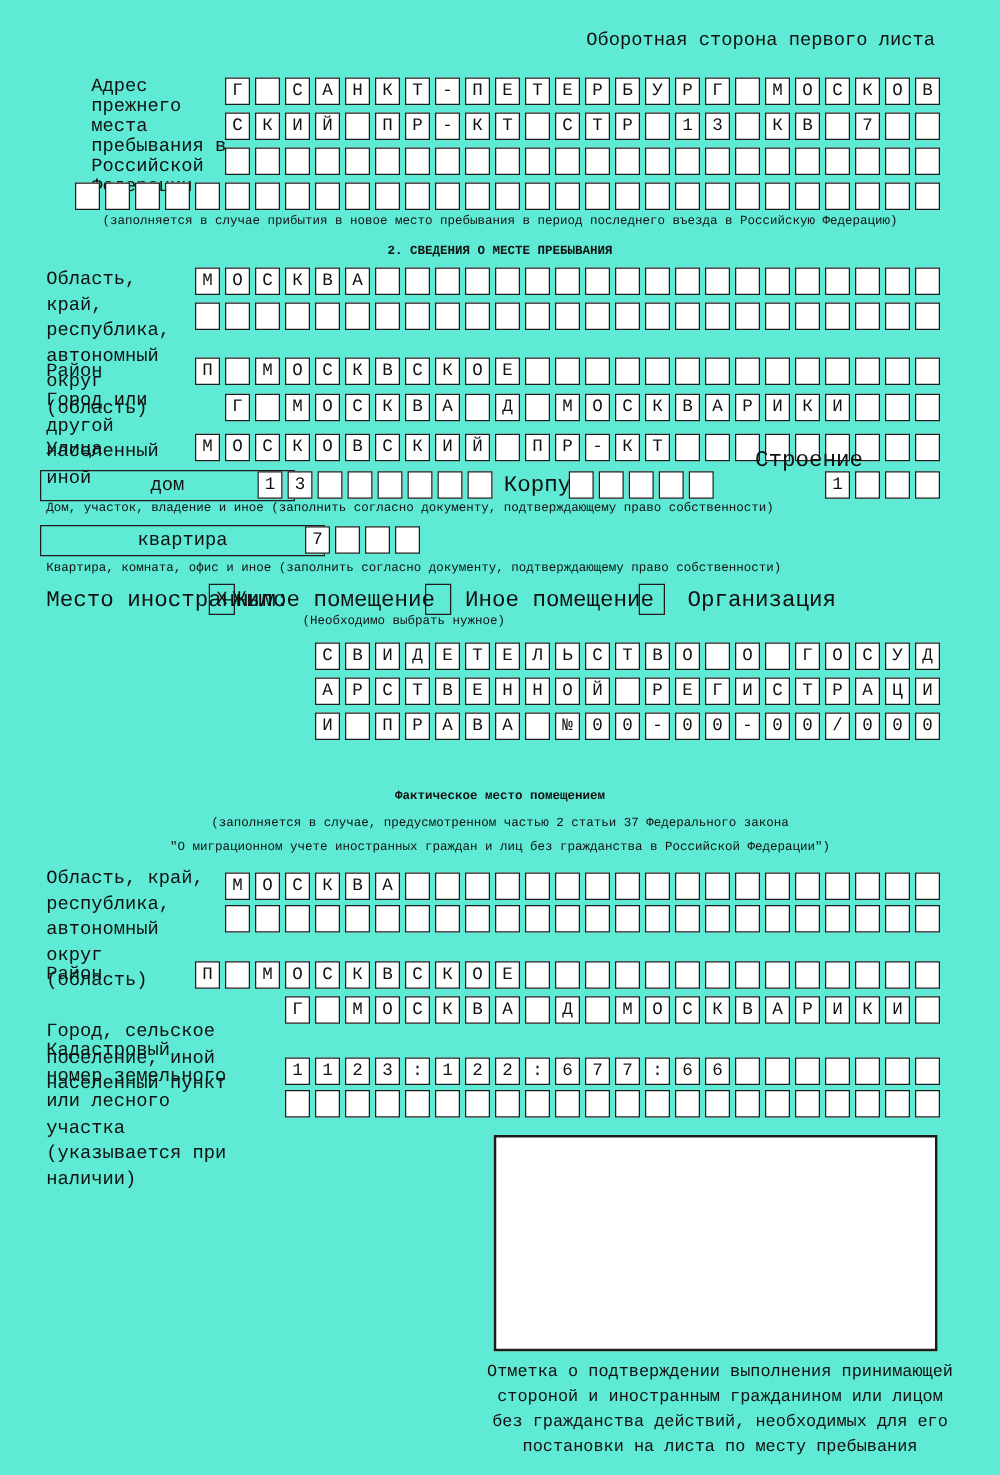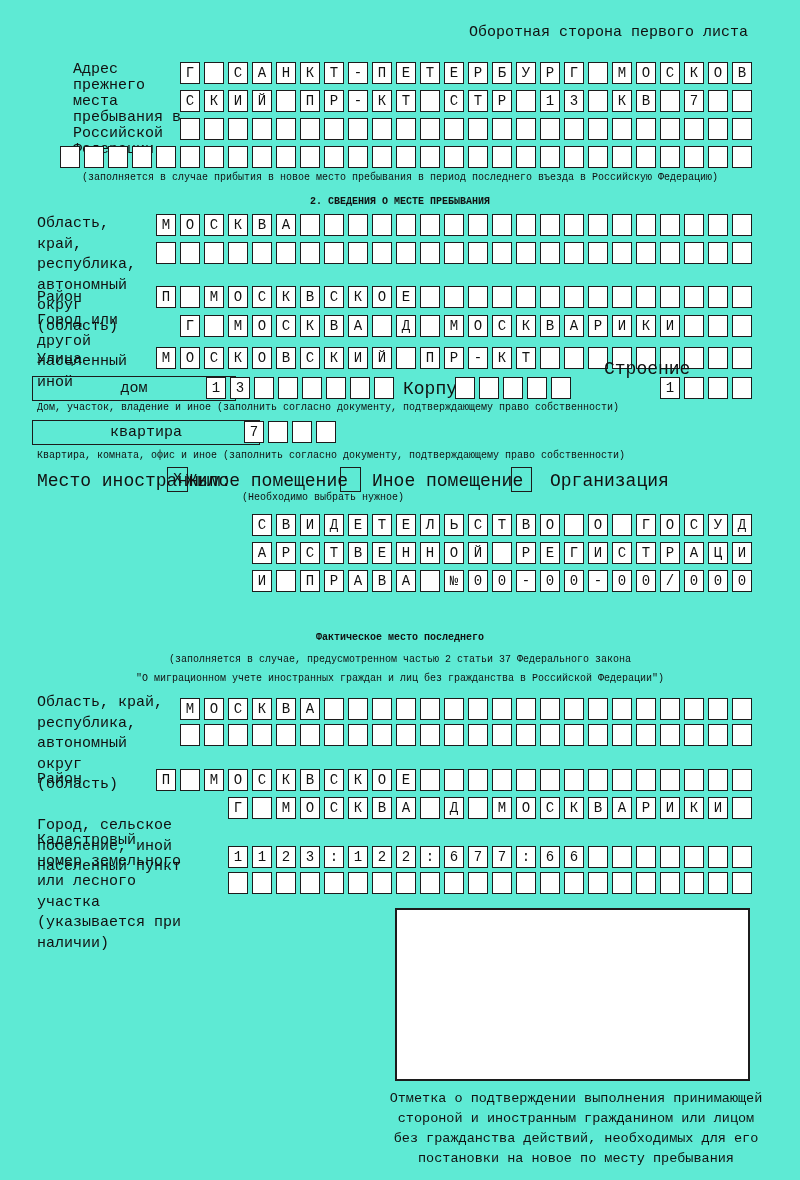--- a/index.html
+++ b/index.html
@@ -397,21 +397,21 @@
       <span class="cell">0</span>
       <span class="cell">-</span>
       <span class="cell">0</span>
       <span class="cell">0</span>
       <span class="cell">/</span>
       <span class="cell">0</span>
       <span class="cell">0</span>
       <span class="cell">0</span>
     </div>
 
-  <div class="sec-title center" style="top:632px;">Фактическое место последнего</div>
+  <div class="sec-title center" style="top:632px;">Фактическое место помещением</div>
   <div class="caption center" style="top:654px;position:absolute;">(заполняется в случае, предусмотренном частью 2 статьи 37 Федерального закона</div>
   <div class="caption center" style="top:673px;position:absolute;">"О миграционном учете иностранных граждан и лиц без гражданства в Российской Федерации")</div>
 
   <div class="label" style="left:37px;top:693px;width:132px;">Область, край, республика, автономный округ (область)</div>
   <div class="cellrow ra" style="top:698px">
       <span class="cell">М</span>
       <span class="cell">О</span>
       <span class="cell">С</span>
       <span class="cell">К</span>
       <span class="cell">В</span>
@@ -561,15 +561,15 @@
       <span class="cell"></span>
       <span class="cell"></span>
       <span class="cell"></span>
       <span class="cell"></span>
       <span class="cell"></span>
       <span class="cell"></span>
       <span class="cell"></span>
     </div>
 
   <div class="stamp-box"></div>
-  <div class="stamp-caption">Отметка о подтверждении выполнения принимающей стороной и иностранным гражданином или лицом без гражданства действий, необходимых для его постановки на новое по месту пребывания</div>
+  <div class="stamp-caption">Отметка о подтверждении выполнения принимающей стороной и иностранным гражданином или лицом без гражданства действий, необходимых для его постановки на листа по месту пребывания</div>
 
 </div>
 
 </body></html>

